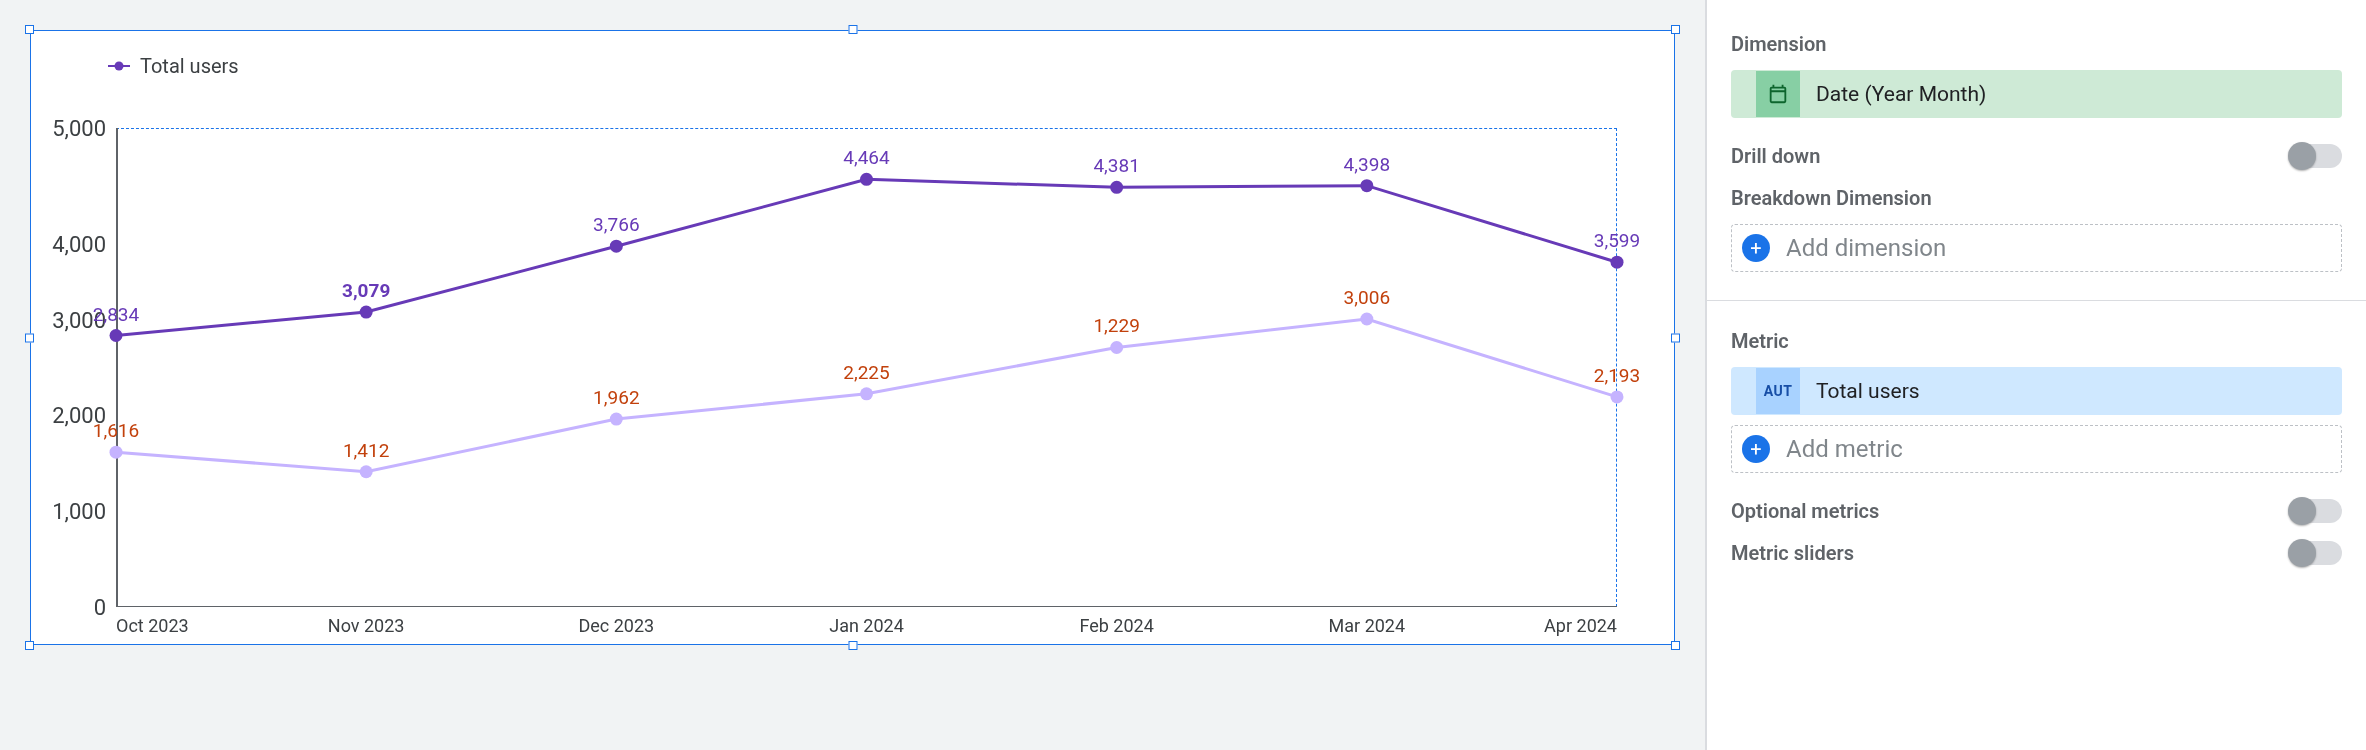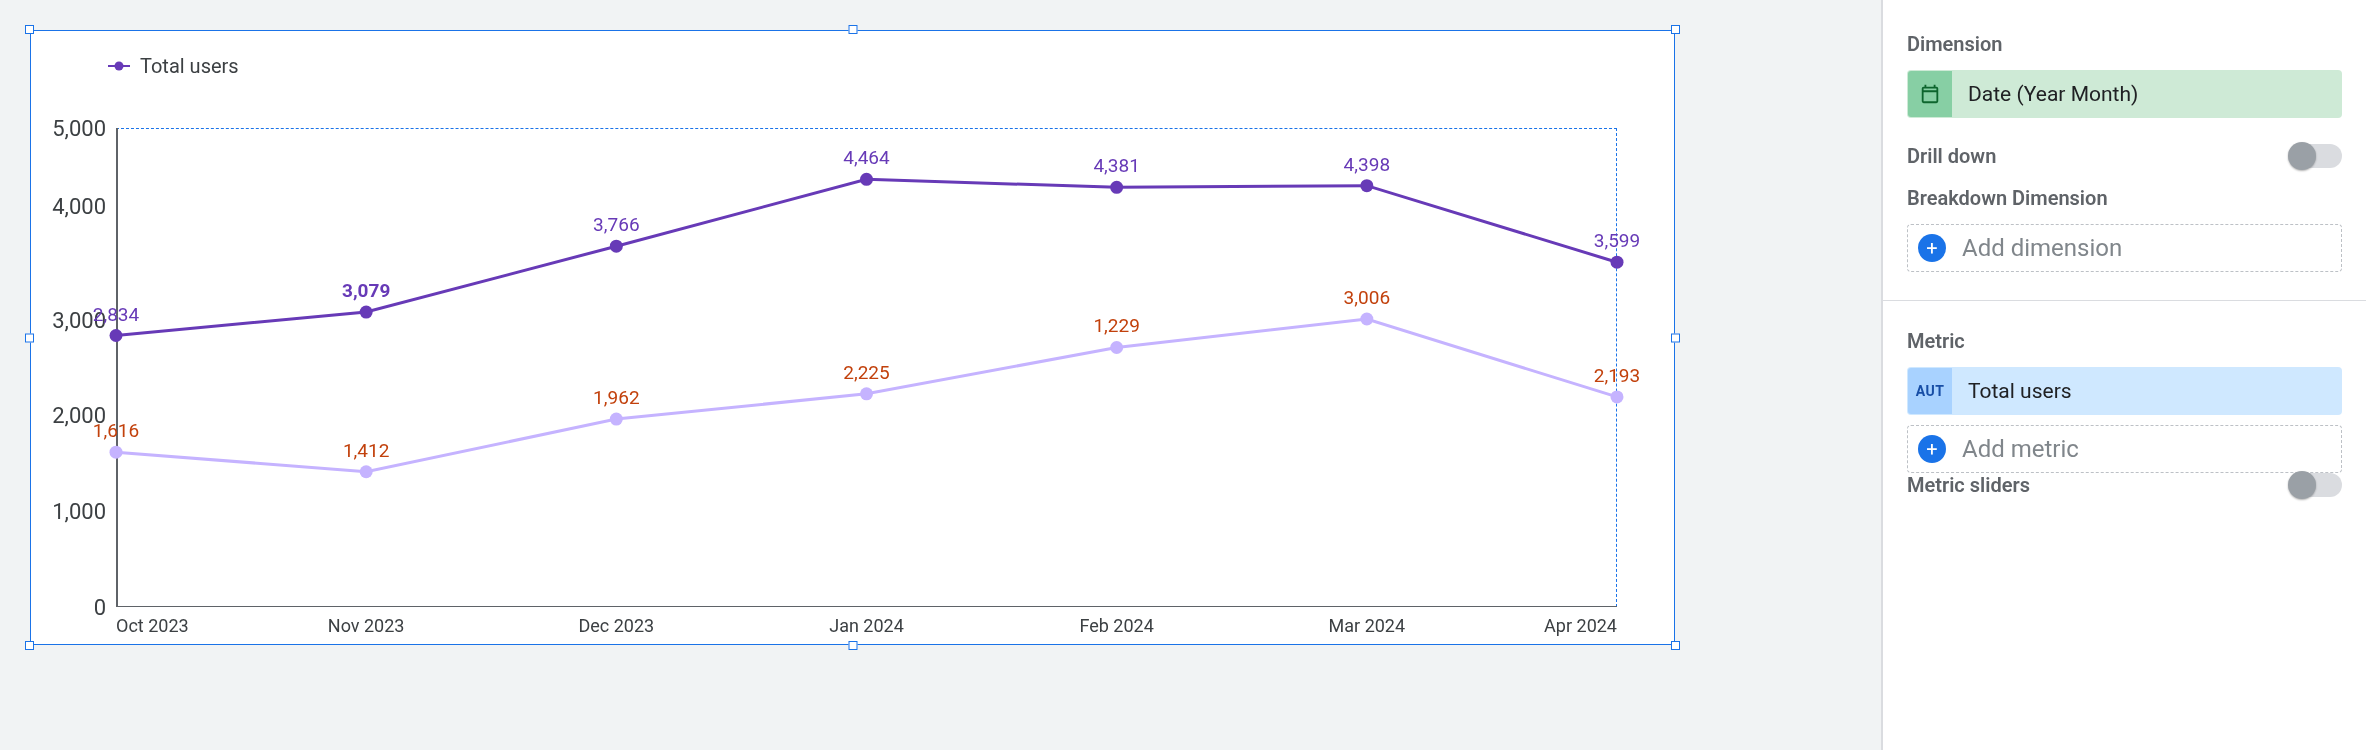--- a/index.html
+++ b/index.html
@@ -120,21 +120,21 @@
     transform: translate(-50%, -100%);
     margin-top: -10px;
     white-space: nowrap;
     pointer-events: none;
   }
   .data-label.main { color:#673ab7; }
   .data-label.prev { color:#c2410c; }
 
   
   .side-panel {
-    width: 484px;
+    width: 660px;
     background: #fff;
     border-left: 1px solid #dadce0;
     position: relative;
     box-shadow: -1px 0 0 #dadce0;
     overflow-y: auto;
     padding-top: 32px;
   }
   .panel-inner { padding: 0 24px; }
 
   .section-label {
@@ -146,20 +146,21 @@
   .section-label.first { margin-top: 0; }
 
   .chip {
     display: flex;
     align-items: center;
     height: 48px;
     border-radius: 4px;
     overflow: hidden;
     border: 1px solid transparent;
     cursor: pointer;
+    padding-left: 24px;
   }
   .chip-icon {
     width: 44px;
     height: 100%;
     display: flex;
     align-items: center;
     justify-content: center;
     font-size: 20px;
   }
   .chip-text {
@@ -248,21 +249,21 @@
             <circle cx="500.3333333333333" cy="291.0404" class="pt-prev"></circle>
             <circle cx="750.5" cy="265.845" class="pt-prev"></circle>
             <circle cx="1000.6666666666666" cy="219.4778" class="pt-prev"></circle>
             <circle cx="1250.8333333333335" cy="191.02520000000004" class="pt-prev"></circle>
             <circle cx="1501" cy="268.91060000000004" class="pt-prev"></circle>
           </svg>
       <div class="y-tick" style="bottom: 0px;">0</div>
           <div class="y-tick" style="bottom: 95.8px;">1,000</div>
           <div class="y-tick" style="bottom: 191.6px;">2,000</div>
           <div class="y-tick" style="bottom: 287.4px;">3,000</div>
-          <div class="y-tick" style="bottom: 401px;">4,000</div>
+          <div class="y-tick" style="bottom: 363px;">4,000</div>
           <div class="y-tick" style="bottom: 479px;">5,000</div>
           <div class="x-tick" style="transform: translateX(0px); left: 0px;">Oct 2023</div>
           <div class="x-tick" style="left: 250.167px;">Nov 2023</div>
           <div class="x-tick" style="left: 500.333px;">Dec 2023</div>
           <div class="x-tick" style="left: 750.5px;">Jan 2024</div>
           <div class="x-tick" style="left: 1000.67px;">Feb 2024</div>
           <div class="x-tick" style="left: 1250.83px;">Mar 2024</div>
           <div class="x-tick" style="transform: translateX(-100%); left: 1501px;">Apr 2024</div>
           <div class="data-label main" style="left: 0px; top: 207.503px;">2,834</div>
           <div class="data-label main" style="left: 250.167px; top: 184.032px; font-weight: bold;">3,079</div>
@@ -324,20 +325,26 @@
     <div class="section-label" style="margin-top:0">Metric</div>
     <div class="chip chip-metric">
       <div class="chip-icon">AUT</div>
       <div class="chip-text">Total users</div>
     </div>
     <div class="add-chip" style="margin-top:10px">
       <div class="add-plus">+</div>
       <div class="add-text">Add metric</div>
     </div>
 
+    <div class="row-with-toggle">
+      <div class="label">Optional metrics</div>
+      <div class="toggle">
+          <div class="toggle-knob"></div>
+        </div>
+    </div>
 
     <div class="row-with-toggle" style="margin-top:0">
       <div class="label">Metric sliders</div>
       <div class="toggle">
           <div class="toggle-knob"></div>
         </div>
     </div>
 
   </div>
 </div>

